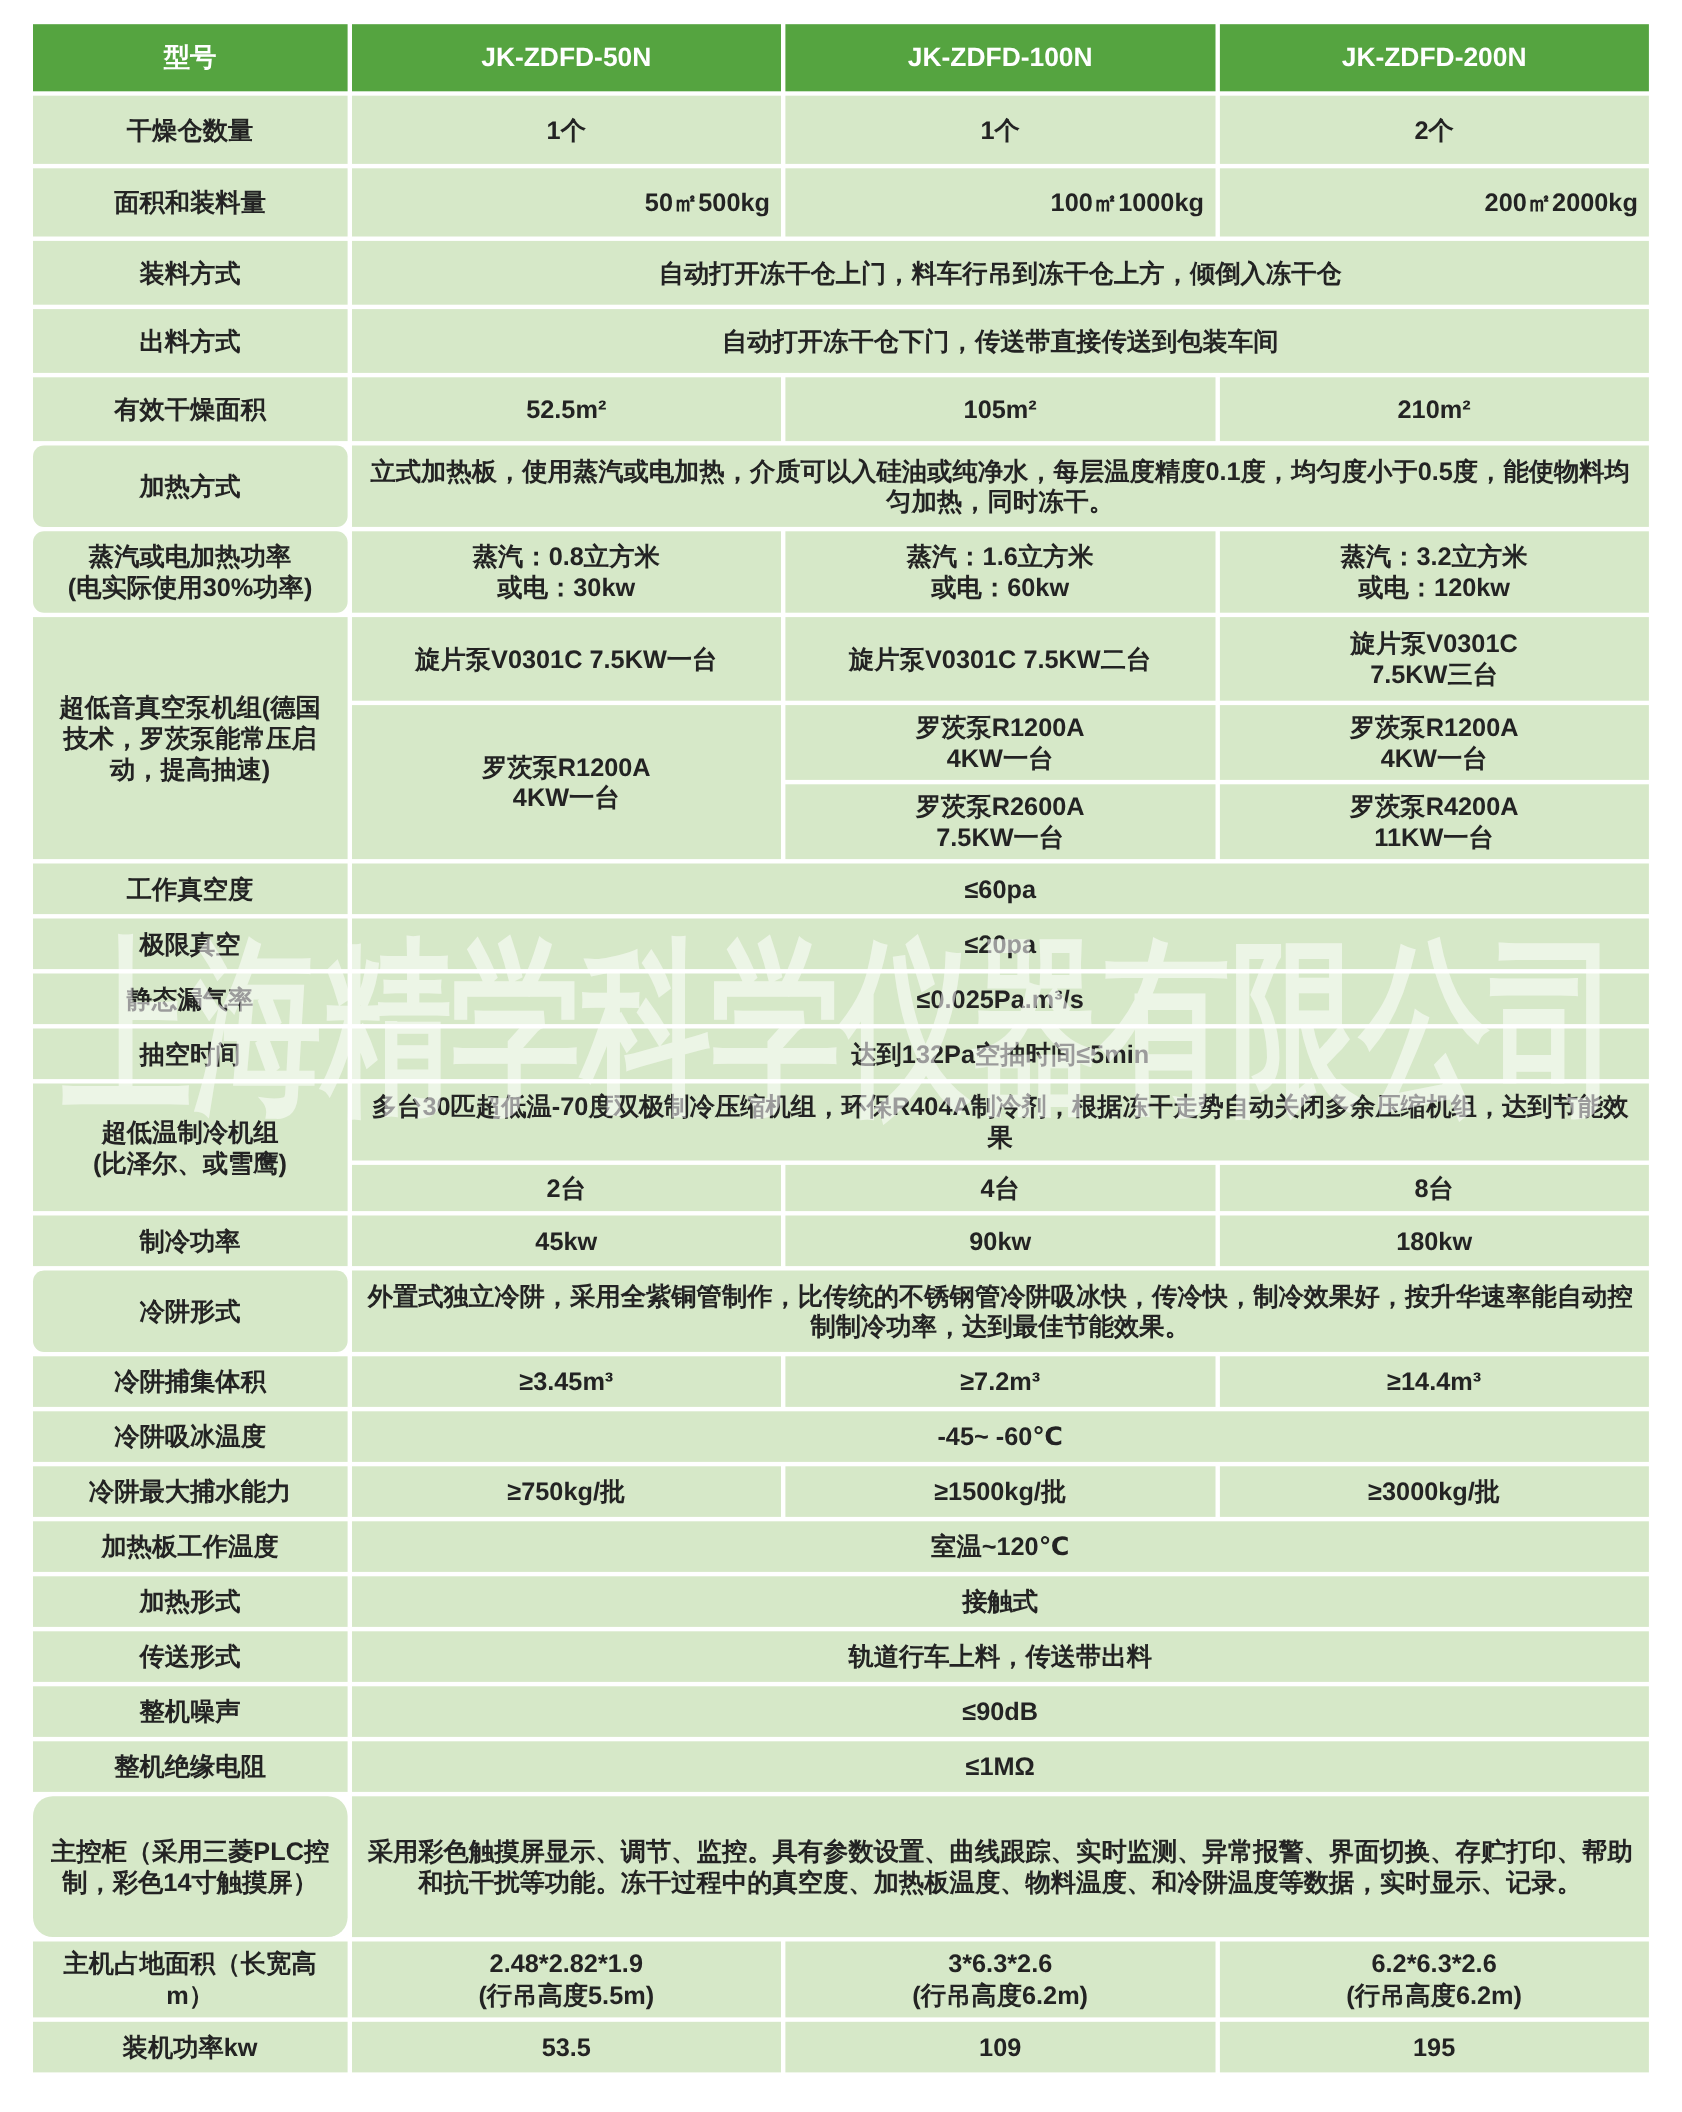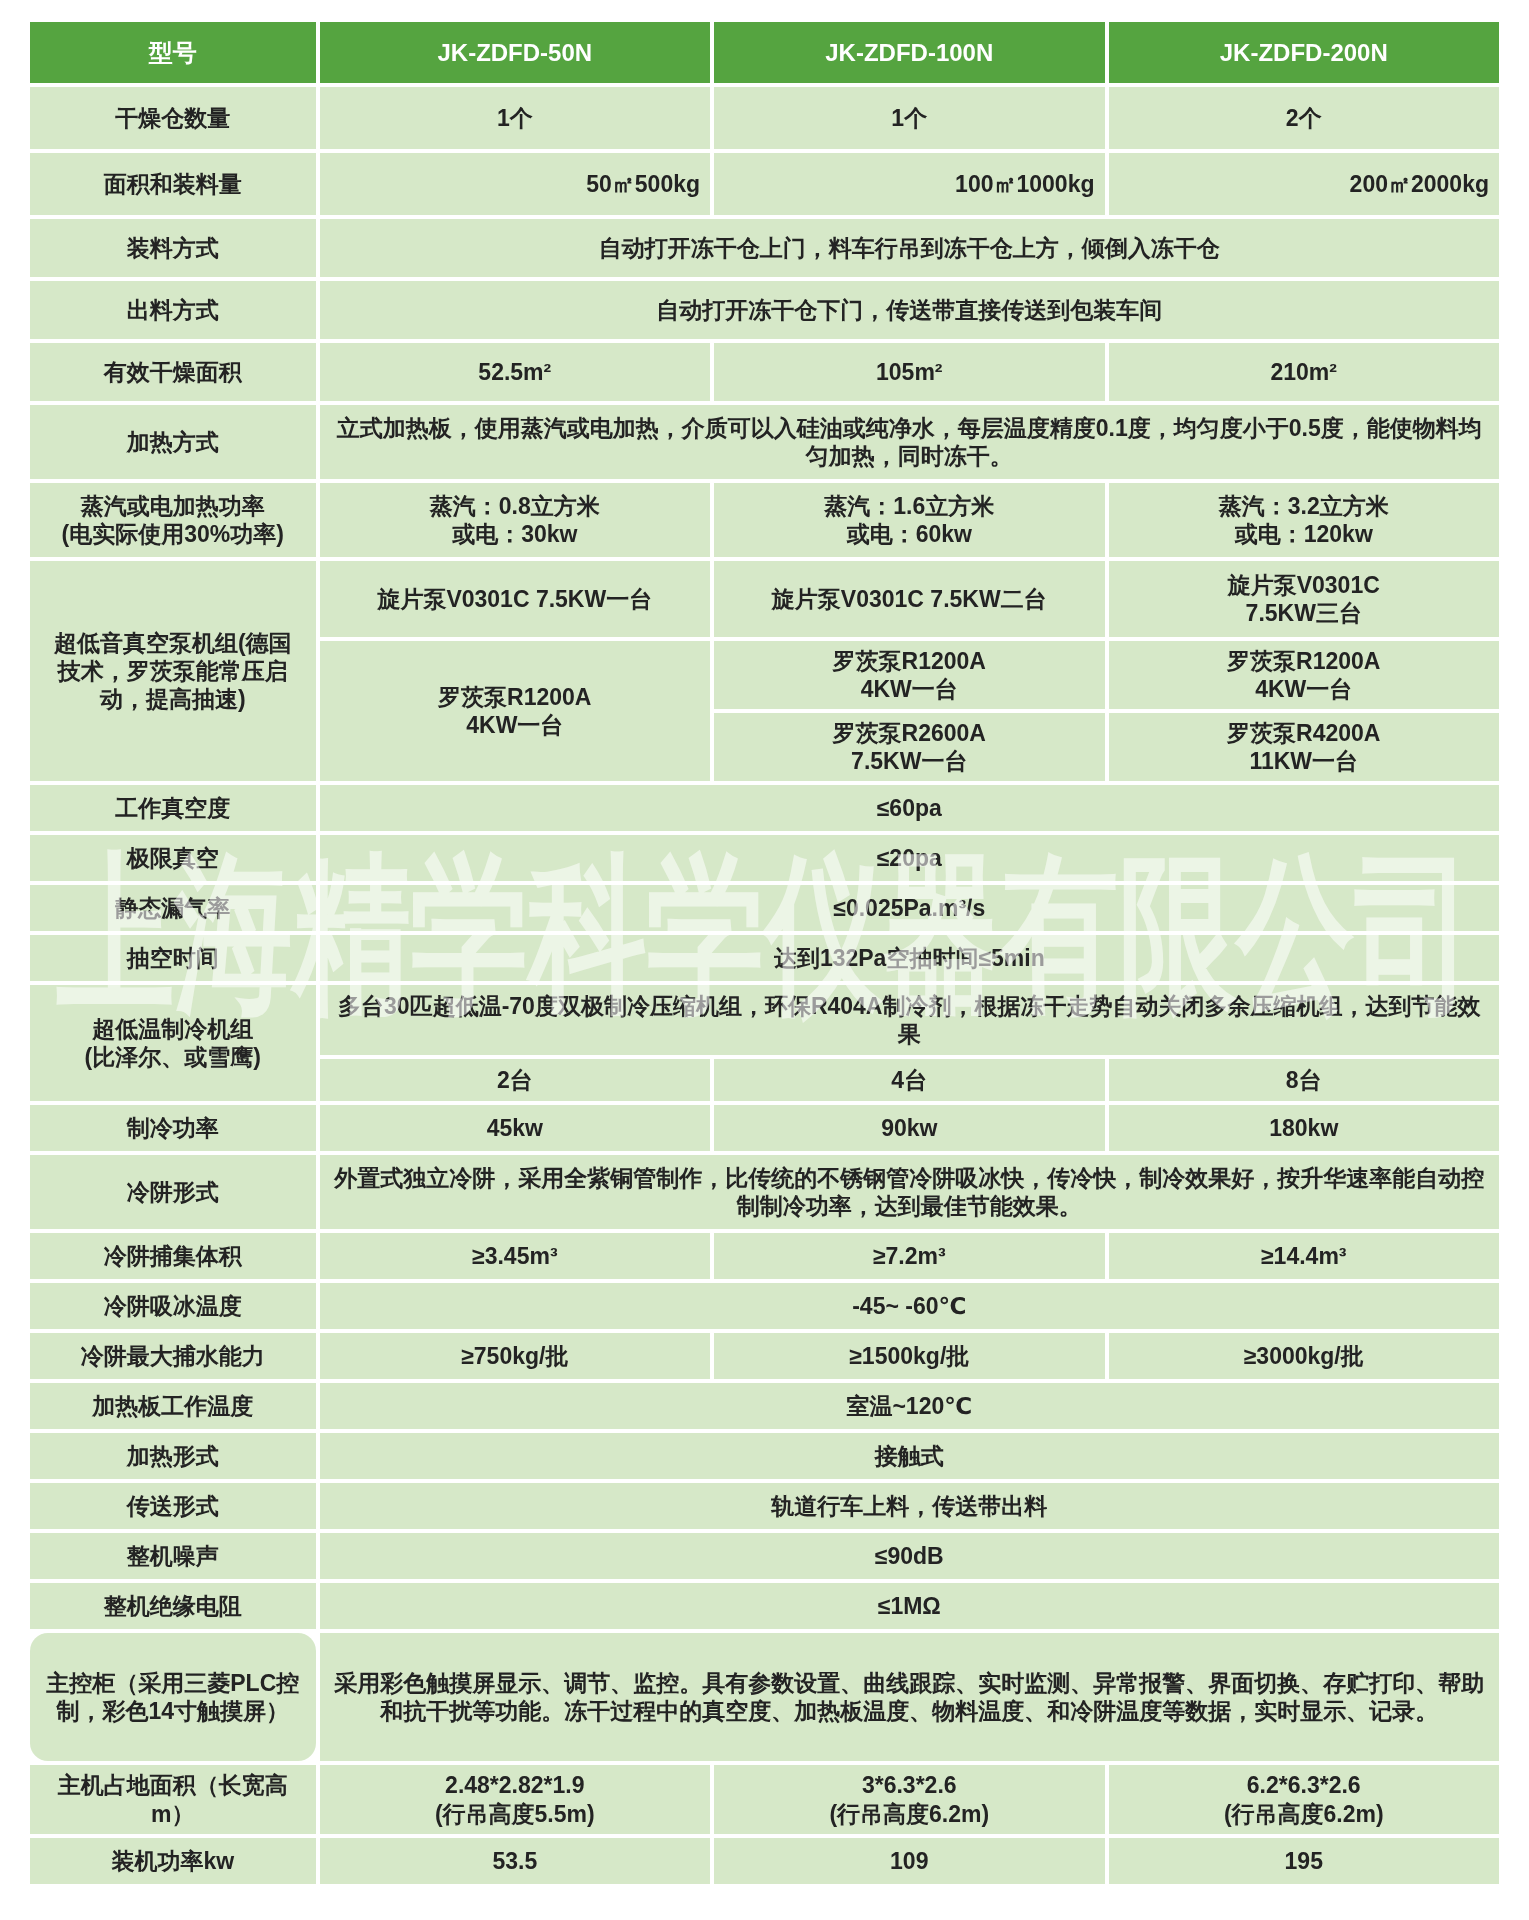--- a/index.html
+++ b/index.html
@@ -43,21 +43,21 @@
   }
   tr.hdr td{
     background:var(--header_green);
     color:#ffffff;
     font-size:24px;
     height:44px;
     padding:16px 6px;
   }
   td.lbl{padding:6px 15px;}
   .pre{white-space:pre-line;}
-  .h62{height:62px;} .h58{height:58px;} .h74{height:74px;}
+  .h62{height:62px;} .h58{height:58px;} .h74{height:74px;border-radius:10px;}
   .h76{height:76px;} .h60{height:60px;} .h46{height:46px;}
   .h70{height:70px;} .h42{height:42px;} .h128{height:128px;border-radius:18px;}
   .h64{height:64px;}
   .pair{display:flex;justify-content:flex-end;}
   .watermark{
     position:absolute;
     left:0;
     top:856px;
     width:100%;
     text-align:center;

